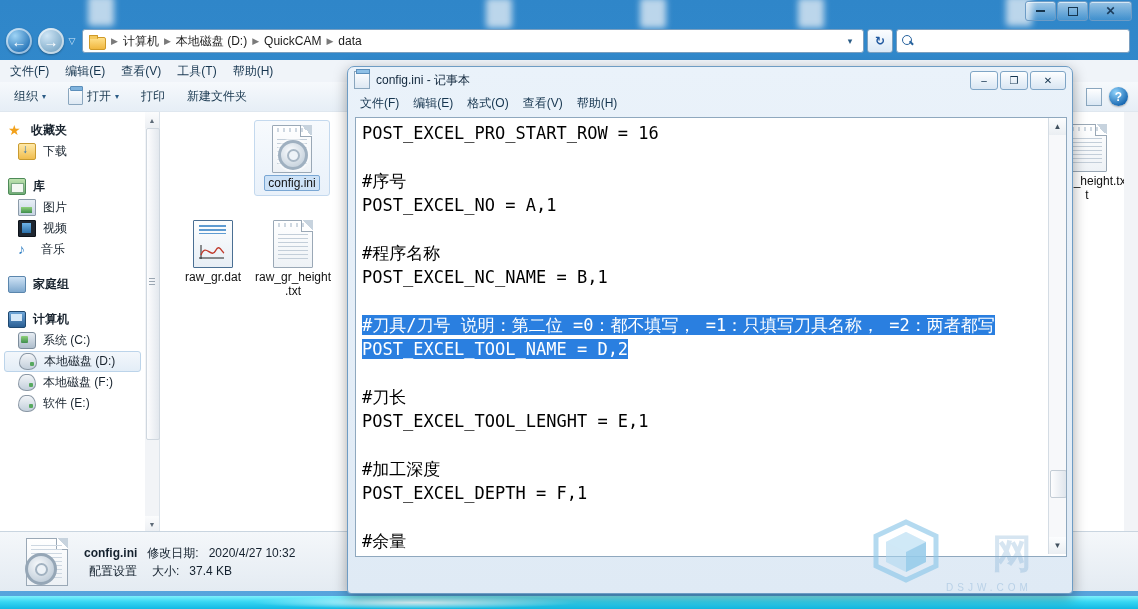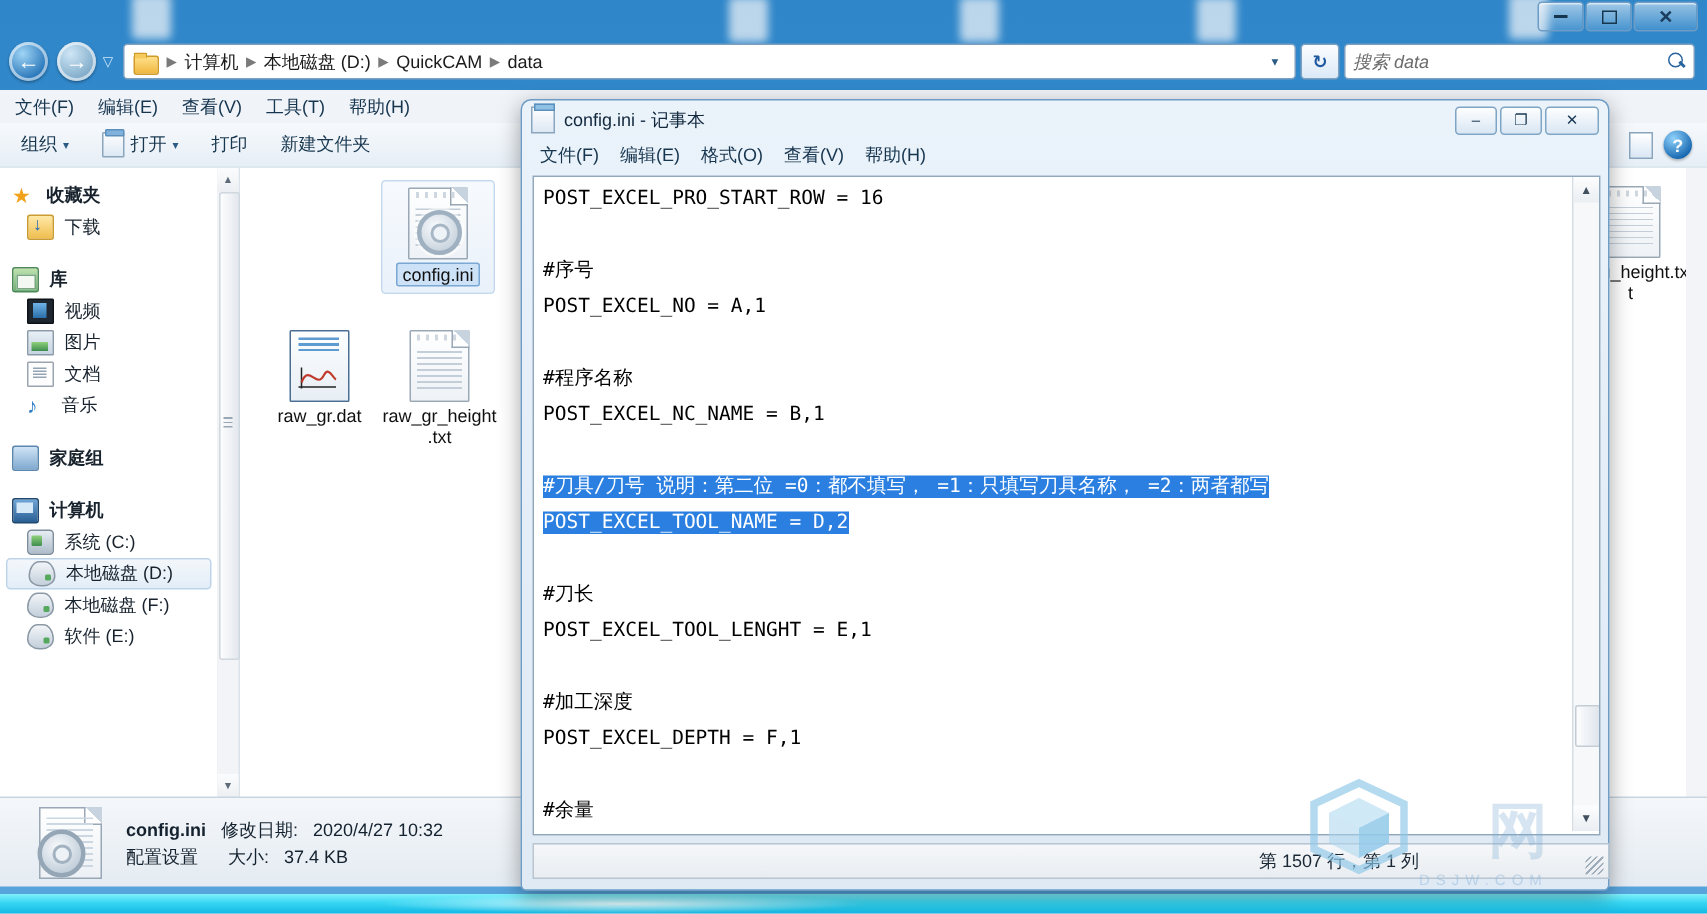--- a/index.html
+++ b/index.html
@@ -161,21 +161,21 @@
      background:linear-gradient(225deg,#c7d3de 50%,#ffffff 50%);border-left:1px solid #9aa8b6;border-bottom:1px solid #9aa8b6;}
   .det-ic .lines{position:absolute;left:4px;top:6px;right:5px;height:34px;
      background:repeating-linear-gradient(180deg,#cdd7e1 0 1px,transparent 1px 4px);}
   .det-ic .gear2{position:absolute;left:-2px;bottom:0px;width:26px;height:26px;border-radius:50%;
      background:radial-gradient(circle at 40% 35%,#f8fafc,#b0c0cf);border:3px solid #95a6b6;}
   .det-ic .gear2:after{content:"";position:absolute;left:7px;top:7px;width:9px;height:9px;border-radius:50%;
      background:#edf2f7;border:2px solid #a2b2c1;}
   .det-text{margin-left:16px;font-size:12px;color:#14212e;line-height:18px;}
   .det-text b{font-weight:bold;}
   .det-row{display:flex;gap:10px;}
-  .det-row .k{min-width:58px;}
+  .det-row .k{min-width:58px;text-align:center;}
 
   
   #notepad{position:absolute;left:347px;top:66px;width:724px;height:526px;
      background:linear-gradient(180deg,#eaf2fa,#dfeaf5);
      border:1px solid #6e9cc4;border-radius:7px 7px 4px 4px;
      box-shadow:0 4px 14px rgba(0,0,0,.35);}
   .np-title{height:26px;display:flex;align-items:center;padding:0 6px;}
   .np-title .ico{width:14px;height:16px;background:linear-gradient(180deg,#fefeff,#dde8f3);
      border:1px solid #8aa6be;margin-right:6px;position:relative;}
   .np-title .ico:before{content:"";position:absolute;left:1px;top:-3px;width:12px;height:3px;
@@ -184,21 +184,21 @@
   .np-btns{display:flex;gap:2px;}
   .np-b{width:26px;height:17px;border:1px solid #7fa5c6;border-radius:3px;
      background:linear-gradient(180deg,#fdfeff,#d9e6f3);display:flex;align-items:center;justify-content:center;
      font-size:10px;color:#14344f;}
   .np-b.x{width:34px;}
   .np-menu{height:21px;display:flex;align-items:center;padding-left:12px;gap:14px;}
   .np-menu span{font-size:12px;color:#16354f;}
   .np-text{position:absolute;left:7px;top:50px;width:710px;height:438px;background:#fff;
      border:1px solid #8fa8be;overflow:hidden;}
   .np-lines{position:absolute;left:6px;top:3px;white-space:pre;
-     font-family:"DejaVu Sans Mono","Liberation Mono",monospace;font-size:13px;line-height:24px;color:#000;}
+     font-family:"DejaVu Sans Mono","Liberation Mono",monospace;font-size:17px;line-height:24px;color:#000;}
   .np-lines .hl{background:#2a7fe0;color:#fff;}
   .np-vsb{position:absolute;right:0;top:0;width:17px;height:436px;background:#f7f8fa;border-left:1px solid #d4dce4;}
   .np-vsb .ar{height:17px;display:flex;align-items:center;justify-content:center;font-size:8px;color:#41505e;
      background:linear-gradient(180deg,#fcfdfe,#eaeef2);}
   .np-vsb .ar.bot{position:absolute;bottom:0;width:17px;}
   .np-vsb .thumb{position:absolute;left:1px;top:352px;width:15px;height:26px;
      background:linear-gradient(90deg,#fdfdfe,#dfe5ec);border:1px solid #c3ccd5;border-radius:2px;}
   .np-status{position:absolute;left:7px;bottom:7px;width:710px;height:22px;
      background:linear-gradient(180deg,#f5f7f9,#e9edf1);border:1px solid #b9c5d0;
      display:flex;align-items:center;justify-content:flex-end;padding-right:6px;}
@@ -250,21 +250,20 @@
       <span class="crumb">本地磁盘 (D:)</span>
       <span class="sep">▶</span>
       <span class="crumb">QuickCAM</span>
       <span class="sep">▶</span>
       <span class="crumb">data</span>
       <span style="flex:1"></span>
       <span class="addr-caret">▾</span>
     </div>
     <div class="refresh">↻</div>
     <div class="searchbox">
-      <span class="ph">搜索 data</span>
       <span class="mag"></span>
     </div>
   </div>
 
   <div class="menubar">
     <span>文件(F)</span>
     <span>编辑(E)</span>
     <span>查看(V)</span>
     <span>工具(T)</span>
     <span>帮助(H)</span>
@@ -298,30 +297,26 @@
         <span class="ic ic-dl"></span>
         <span>下载</span>
       </div>
 
       <div class="nav-gap"></div>
       <div class="nav-item top">
         <span class="ic ic-lib"></span>
         <span>库</span>
       </div>
       <div class="nav-item">
+        <span class="ic ic-pic"></span>
+        <span>图片</span>
+      </div>
+      <div class="nav-item">
         <span class="ic ic-vid"></span>
         <span>视频</span>
-      </div>
-      <div class="nav-item">
-        <span class="ic ic-pic"></span>
-        <span>图片</span>
-      </div>
-      <div class="nav-item">
-        <span class="ic ic-doc"></span>
-        <span>文档</span>
       </div>
       <div class="nav-item">
         <span class="ic ic-mus">♪</span>
         <span>音乐</span>
       </div>
 
       <div class="nav-gap"></div>
       <div class="nav-item top">
         <span class="ic ic-home"></span>
         <span>家庭组</span>
@@ -445,24 +440,20 @@
 
   <div class="np-text">
     <div class="np-lines" id="np-lines"><div>POST_EXCEL_PRO_START_ROW = 16</div><div>&nbsp;</div><div>#序号</div><div>POST_EXCEL_NO = A,1</div><div>&nbsp;</div><div>#程序名称</div><div>POST_EXCEL_NC_NAME = B,1</div><div>&nbsp;</div><div><span class="hl">#刀具/刀号 说明：第二位 =0：都不填写， =1：只填写刀具名称， =2：两者都写</span></div><div><span class="hl">POST_EXCEL_TOOL_NAME = D,2</span></div><div>&nbsp;</div><div>#刀长</div><div>POST_EXCEL_TOOL_LENGHT = E,1</div><div>&nbsp;</div><div>#加工深度</div><div>POST_EXCEL_DEPTH = F,1</div><div>&nbsp;</div><div>#余量</div><div>POST_EXCEL_STOCK = G,1</div></div>
     <div class="np-vsb">
       <div class="ar">▲</div>
       <div class="thumb"></div>
       <div class="ar bot">▼</div>
     </div>
   </div>
 
-  <div class="np-status">
-    <span class="cell">第 1507 行，第 1 列</span>
-    <span class="grip"></span>
-  </div>
 </div>
 
 <div class="watermark">
   <svg width="120" height="78" viewBox="0 0 120 78">
     <path d="M44 4 L74 18 L74 48 L44 62 L14 48 L14 18 Z" fill="none" stroke="#8cc6e8" stroke-width="5" opacity="0.65"></path>
     <path d="M44 14 L64 24 L64 44 L44 54 L24 44 L24 24 Z" fill="#a9d6ef" opacity="0.55"></path>
     <path d="M44 14 L64 24 L44 34 L24 24 Z" fill="#cfe8f7" opacity="0.8"></path>
     <path d="M44 34 L64 24 L64 44 L44 54 Z" fill="#8fc8e8" opacity="0.7"></path>
   </svg>
   <div class="wm-text">网</div>

